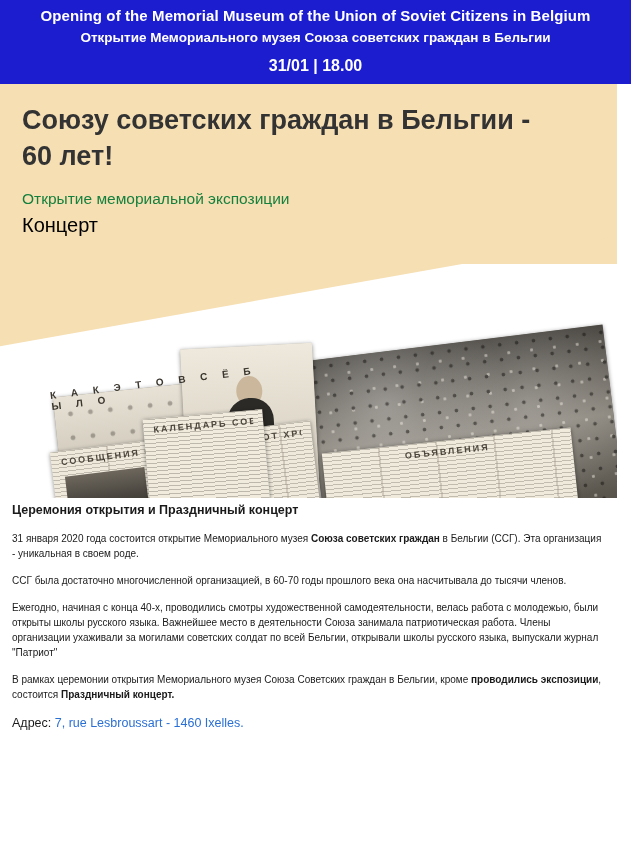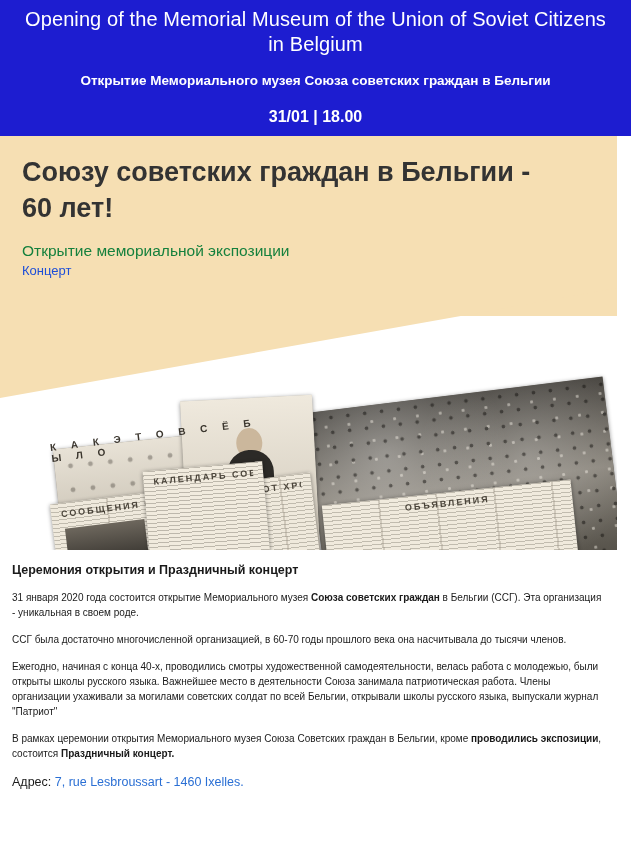--- a/index.html
+++ b/index.html
@@ -23,36 +23,36 @@
 
   
   .banner {
     background: #1d1dd0;
     color: #ffffff;
     text-align: center;
     padding: 7px 14px 9px 14px;
     box-sizing: border-box;
   }
   .banner-title {
-    font-size: 20px;
-    font-weight: normal;
+    font-size: 15px;
+    font-weight: bold;
     line-height: 1.23;
     letter-spacing: 0.1px;
     padding: 0 6px;
   }
   .banner-subtitle {
     font-size: 13.5px;
     font-weight: bold;
-    margin-top: 17px;
+    margin-top: 5px;
     line-height: 1.2;
   }
   .banner-datetime {
     font-size: 16px;
     font-weight: bold;
-    margin-top: 18px;
+    margin-top: 9px;
     line-height: 1.2;
   }
 
   
   .poster {
     position: relative;
     width: 617px;
     height: 414px;
     background: #ffffff;
     overflow: hidden;
@@ -91,22 +91,22 @@
     line-height: 1.3;
     color: #333333;
   }
   .poster-sub1 {
     font-size: 15.5px;
     margin-top: 14px;
     color: #15803d;
     line-height: 1.45;
   }
   .poster-sub2 {
-    font-size: 13px;
-    color: #1d4ed8;
+    font-size: 20px;
+    color: #000000;
     line-height: 1.45;
   }
 
   
   .photo {
     position: absolute;
     overflow: hidden;
     box-shadow: 0 1px 4px rgba(0,0,0,0.45);
   }
   .photo-crowd {
@@ -256,21 +256,21 @@
     width: 230px;
     font-size: 10px;
     letter-spacing: 6px;
     font-weight: bold;
     color: #3b362e;
     transform: rotate(-7deg);
   }
 
   
   .content {
-    padding: 12px 12px 10px 12px;
+    padding: 4px 12px 10px 12px;
     box-sizing: border-box;
     color: #1a1a1a;
   }
   .lead {
     font-size: 12.5px;
     font-weight: bold;
     margin: 0 0 12px 0;
     line-height: 1.35;
   }
   .para {

